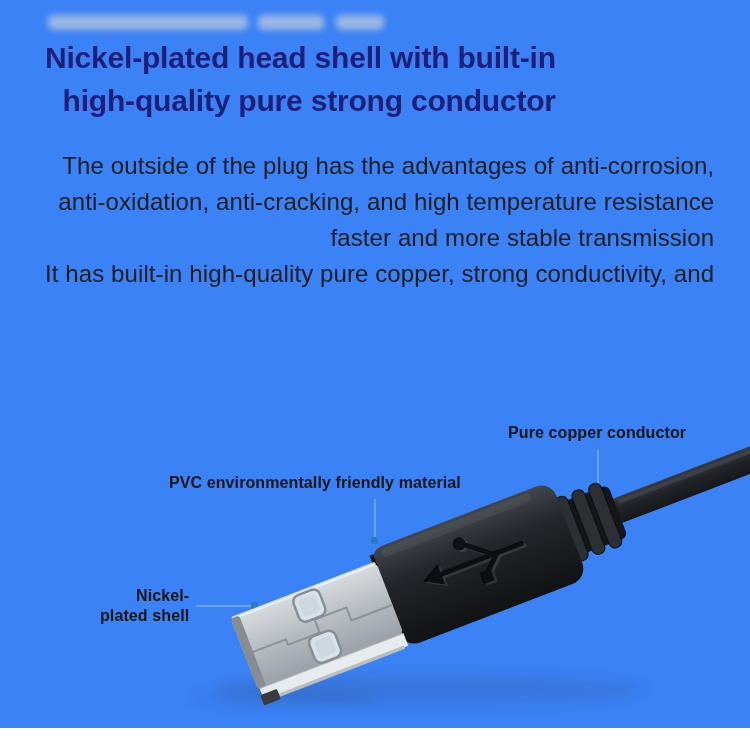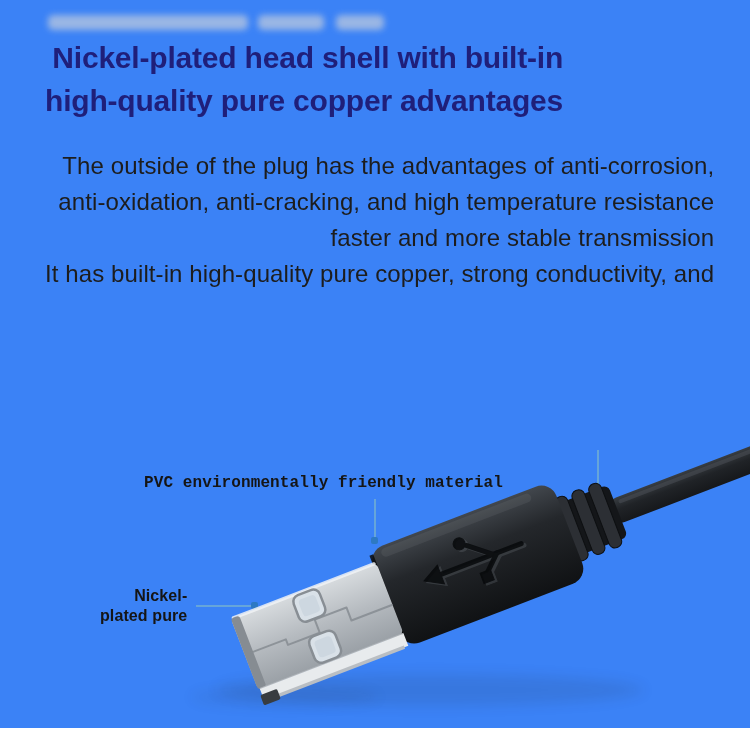--- a/index.html
+++ b/index.html
@@ -16,21 +16,21 @@
   .headline{position:absolute;left:45px;top:36px;margin:0;
             font-size:30px;line-height:43px;font-weight:700;letter-spacing:-0.2px;
             color:#1f1f7a;}
   .headline span{display:block;}
 
   .desc{position:absolute;left:45px;top:148px;
         font-size:24px;line-height:36px;letter-spacing:.1px;color:#1d1d1d;}
 
   .callout{position:absolute;font-size:16px;font-weight:600;color:#151515;letter-spacing:.1px;}
   .co-copper{left:508px;top:424px;}
-  .co-pvc{left:144px;top:474px;font-family:Liberation Mono, monospace;}
+  .co-pvc{left:169px;top:474px;}
   .co-nickel{left:100px;top:586px;line-height:20px;}
   .co-nickel span{display:block;}
 
   .leader{position:absolute;background:#66a5da;}
   .lv{width:2px;}
   .lh{height:2px;}
   .ld-copper{left:597px;top:450px;height:52px;}
   .ld-pvc{left:374px;top:499px;height:40px;}
   .ld-nickel{left:196px;top:605px;width:56px;}
 
@@ -48,36 +48,37 @@
 <body>
 
 <div class="page">
 
   <div class="smudge s1"></div>
   <div class="smudge s2"></div>
   <div class="smudge s3"></div>
 
   <h1 class="headline">
     <span>Nickel-plated head shell with built-in</span>
-    <span>high-quality pure copper advantages</span>
+    <span>high-quality pure strong conductor</span>
   </h1>
 
   <div class="desc">
     <div>The outside of the plug has the advantages of anti-corrosion,</div>
     <div>anti-oxidation, anti-cracking, and high temperature resistance</div>
     <div>faster and more stable transmission</div>
     <div>It has built-in high-quality pure copper, strong conductivity, and</div>
   </div>
 
+  <div class="callout co-copper">Pure copper conductor</div>
 
   <div class="callout co-pvc">PVC environmentally friendly material</div>
 
   <div class="callout co-nickel">
     <span>Nickel-</span>
-    <span>plated pure</span>
+    <span>plated shell</span>
   </div>
 
   <div class="leader lv ld-copper"></div>
   <div class="dot dot-copper"></div>
   <div class="leader lv ld-pvc"></div>
   <div class="dot dot-pvc"></div>
   <div class="leader lh ld-nickel"></div>
   <div class="dot dot-nickel"></div>
 
   <svg class="photo" width="750" height="360" viewBox="0 0 750 360">

